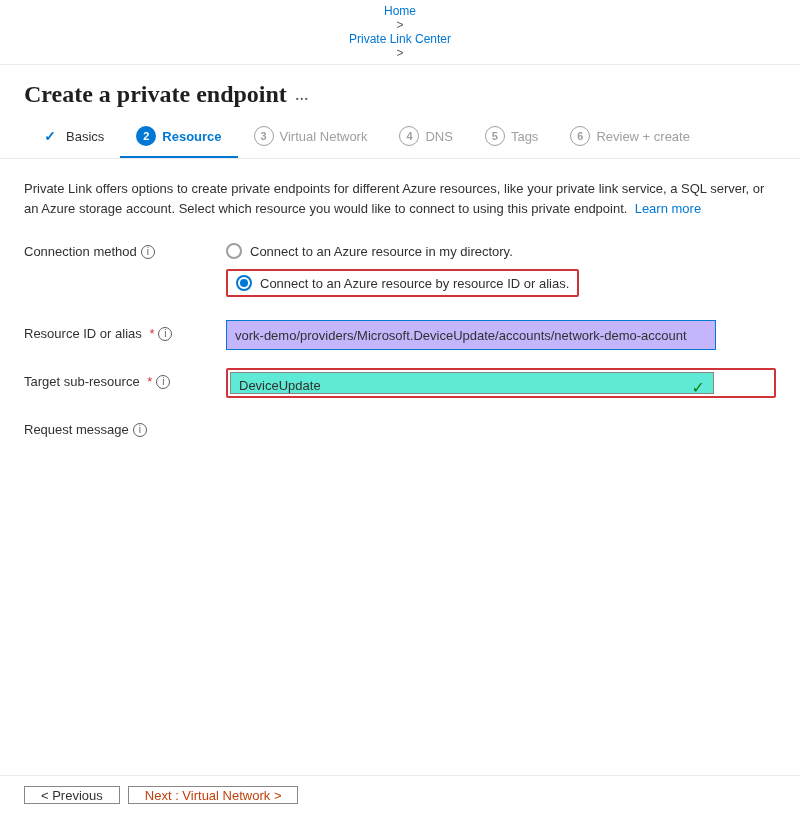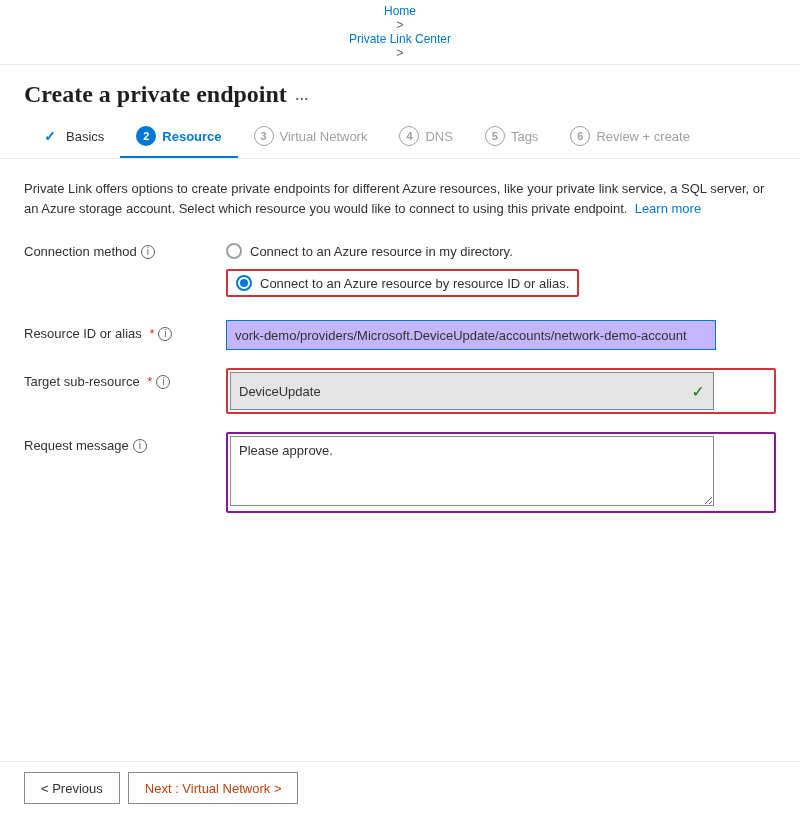--- a/index.html
+++ b/index.html
@@ -204,24 +204,23 @@
       padding: 2px;
       border-radius: 2px;
     }
     .select-input {
       width: 100%;
       border: 1px solid #8a8886;
       padding: 5px 8px;
       font-size: 13px;
       color: #323130;
       outline: none;
-      height: 38px;
-      background: #e5e5e5;
-      display: flex;
-      align-items: center;
+      height: 22px;
+      background: #5eead4;
+      display: flex;
       justify-content: space-between;
       cursor: pointer;
     }
     .select-checkmark {
       color: #107c10;
       font-size: 16px;
     }
     .textarea-container {
       border: 2px solid #881798;
       border-radius: 2px;
@@ -244,21 +243,21 @@
       bottom: 0;
       left: 0;
       width: 800px;
       border-top: 1px solid #edebe9;
       background: #fff;
       padding: 10px 24px;
       display: flex;
       gap: 8px;
     }
     .btn {
-      padding: 15px 16px;
+      padding: 8px 16px;
       font-size: 13px;
       cursor: pointer;
       border: 1px solid #8a8886;
       background: #fff;
       color: #323130;
       height: 14px;
       display: flex;
       align-items: center;
     }
     .btn-next {
@@ -369,25 +368,20 @@
           </div>
         </div>
       </div>
     </div>
 
     <div class="form-row">
       <div class="form-label">
         <span>Request message</span>
         <span class="info-icon">i</span>
       </div>
-      <div class="form-control">
-        <div class="textarea-container">
-          <textarea class="form-textarea" style="width: 484px;">Please approve.</textarea>
-        </div>
-      </div>
     </div>
 
   </div>
 </div>
 
 <div class="footer">
   <button class="btn">&lt; Previous</button>
   <button class="btn btn-next">Next : Virtual Network &gt;</button>
 </div>
 

